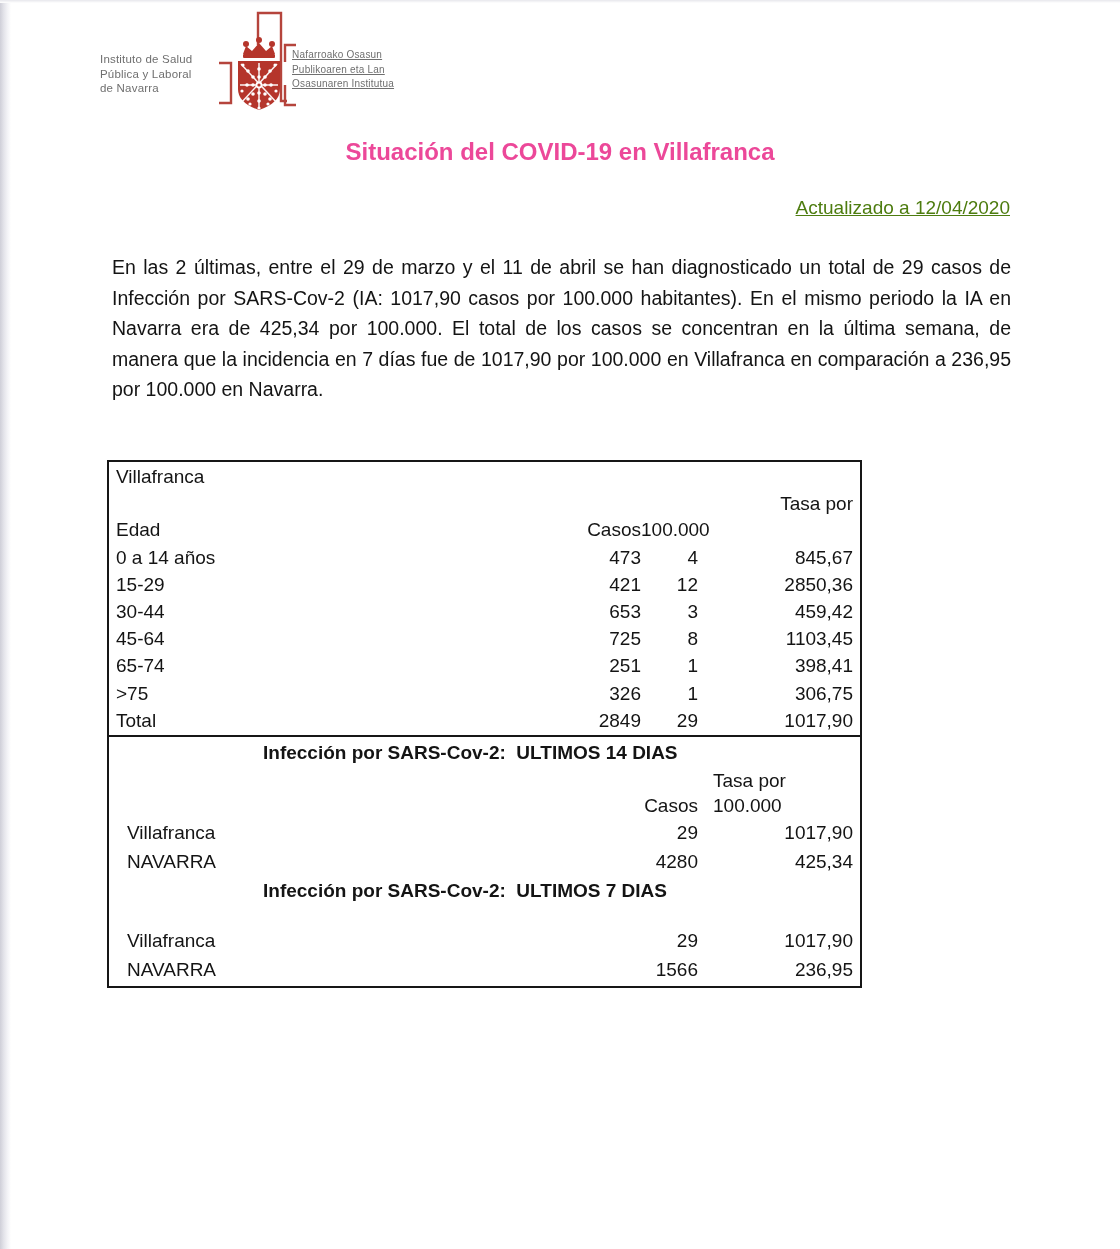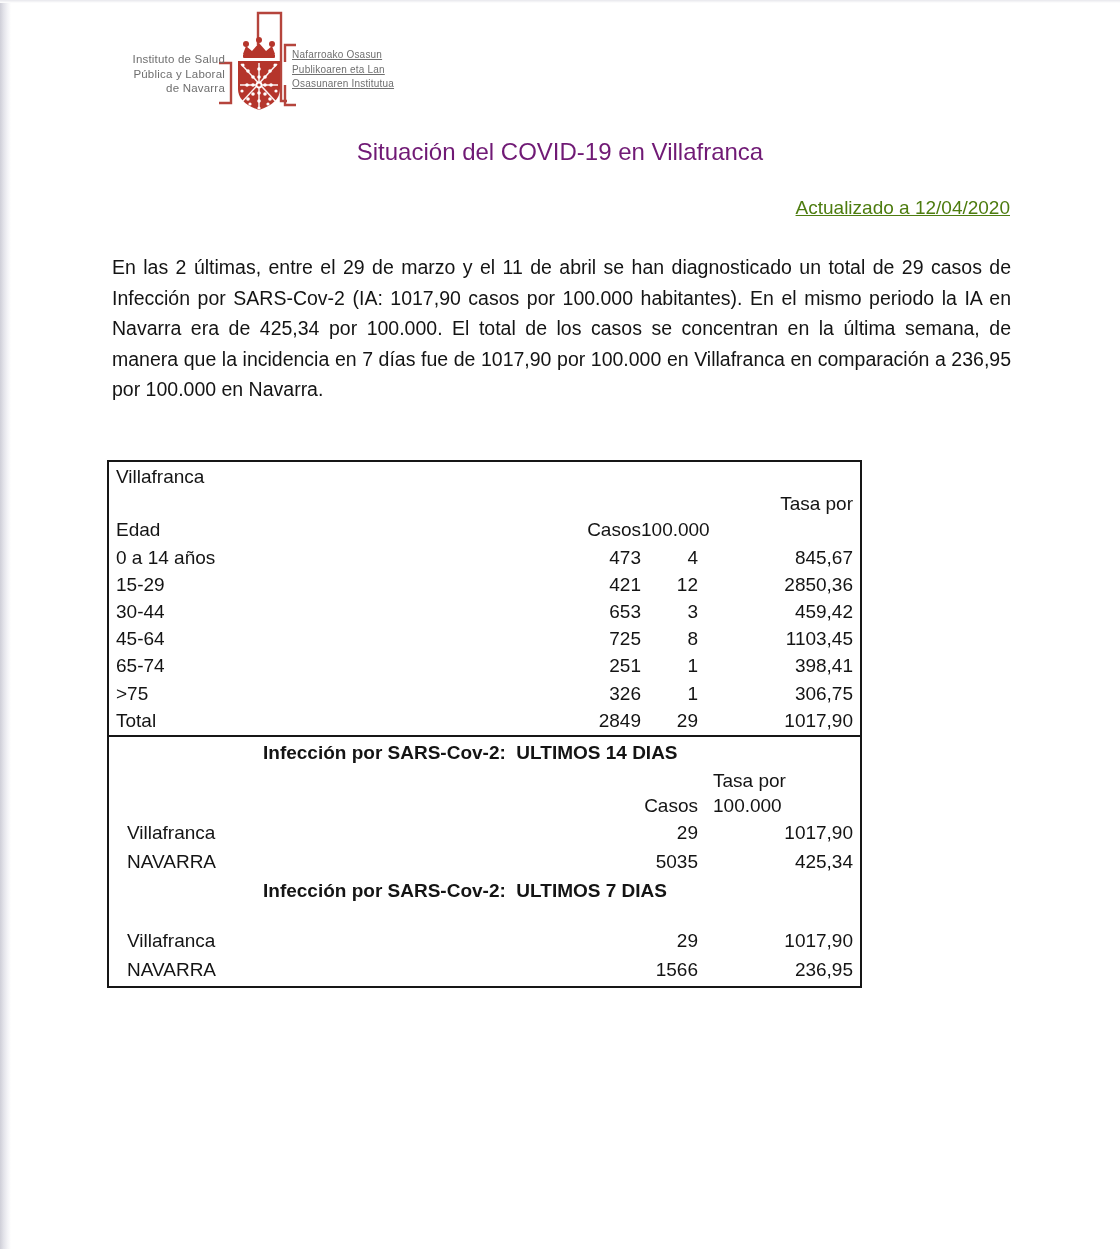--- a/index.html
+++ b/index.html
@@ -24,35 +24,35 @@
   }
   .edge-top{
     position:absolute;left:0;top:0;width:1120px;height:3px;
     background:linear-gradient(to bottom,#e7e7ec,#ffffff);
   }
 
   
   .logo{position:absolute;left:100px;top:5px;width:345px;height:115px;}
   .logo-left{
     position:absolute;left:0;top:47px;width:125px;
-    text-align:right;font-size:11.5px;line-height:14.5px;color:var(--logo-gray);
+    font-size:11.5px;line-height:14.5px;color:var(--logo-gray);
     letter-spacing:.2px;
   }
   .logo-right{
     position:absolute;left:192px;top:43px;width:150px;
     text-align:left;font-size:10px;line-height:14.5px;color:var(--logo-gray);
     letter-spacing:.2px;
     text-decoration:underline;
   }
   .logo-svg{position:absolute;left:0;top:0;}
 
   
   .doc-title{
     position:absolute;left:0;top:138px;width:1120px;
-    text-align:center;font-size:24px;font-weight:normal;color:#701a75;
+    text-align:center;font-size:24px;font-weight:bold;color:#ec4899;
   }
   .updated{
     position:absolute;right:110px;top:197px;
     font-size:19px;text-decoration:underline;color:#4d7c0f;
   }
   .intro{
     position:absolute;left:112px;top:252px;width:899px;
     font-size:19.5px;line-height:30.6px;text-align:justify;color:#141414;
   }
 
@@ -235,21 +235,21 @@
       <span class="col-left15">100.000</span>
     </div>
 
     <div class="g3 row-data2">
       <span class="cl">Villafranca</span>
       <span class="cr">29</span>
       <span class="cr-pad">1017,90</span>
     </div>
     <div class="g3 row-data2">
       <span class="cl">NAVARRA</span>
-      <span class="cr">5035</span>
+      <span class="cr">4280</span>
       <span class="cr-pad">425,34</span>
     </div>
 
     <div class="row-sec7">
       <span class="sec-title">Infección por SARS-Cov-2:  ULTIMOS 7 DIAS</span>
     </div>
     <div class="row-empty"></div>
 
     <div class="g3 row-data2">
       <span class="cl">Villafranca</span>

